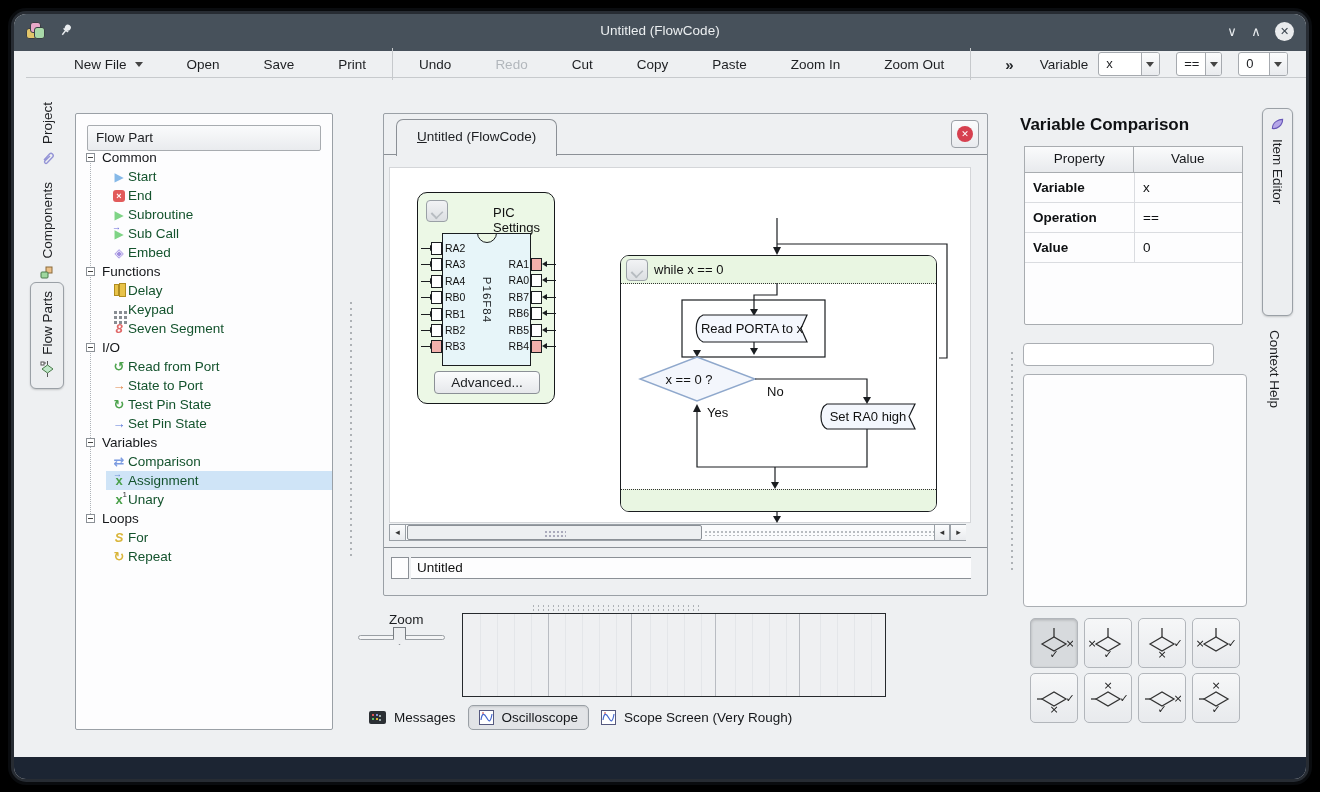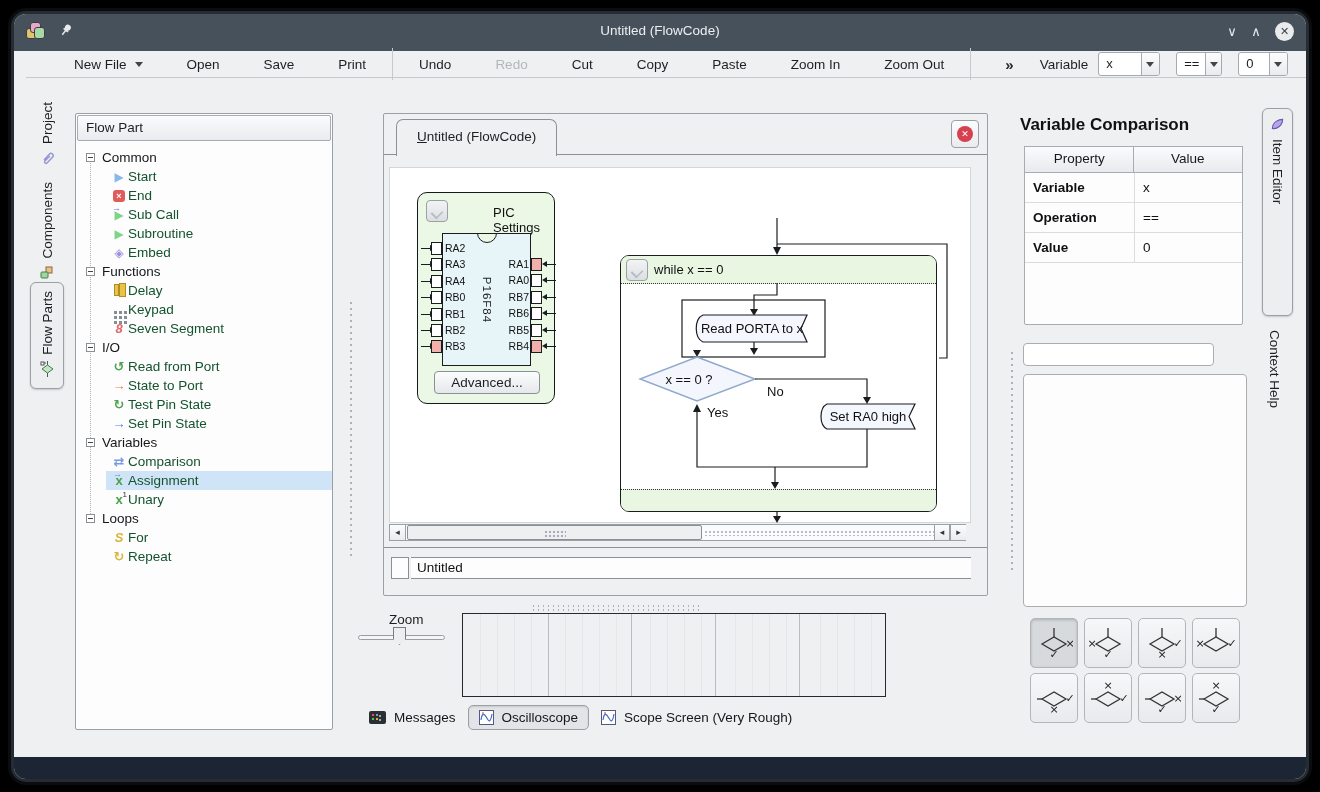--- a/index.html
+++ b/index.html
@@ -37,21 +37,21 @@
   .combo .dbtn::after{content:"";position:absolute;left:4px;top:9px;border-left:4.5px solid transparent;
     border-right:4.5px solid transparent;border-top:5px solid #444;}
   
   .vtab{position:absolute;left:16px;width:34px;display:flex;flex-direction:column;align-items:center;}
   .vtab .vlabel{writing-mode:vertical-rl;transform:rotate(180deg);font-size:13.5px;color:#1d1f22;}
   .vtab .vicon{margin-top:6px;}
   .vtab.active{border:1px solid #9aa0a6;border-radius:6px;background:#eceef0;box-shadow:0 1px 2px rgba(0,0,0,.18);padding:8px 0 6px;}
   
   #treepanel{position:absolute;left:61px;top:99px;width:258px;height:617px;background:#fdfdfe;border:1px solid #9aa0a6;border-radius:2px;}
   #treehdr{height:26px;background:linear-gradient(#fafbfc,#e9ebee);border:1px solid #a8acb0;border-radius:2px;
-    margin:1px;font-size:13.5px;color:#1d1f22;padding:4px 0 0 8px;}
+    margin:11px;font-size:13.5px;color:#1d1f22;padding:4px 0 0 8px;}
   #tree{position:absolute;left:0;top:34px;right:0;bottom:0;overflow:hidden;}
   .tgroup{display:flex;align-items:center;height:19px;padding-left:10px;font-size:13.5px;color:#15171a;}
   .expander{width:9px;height:9px;border:1px solid #8b9096;background:#fff;margin-right:7px;position:relative;flex:none;}
   .expander::after{content:"";position:absolute;left:1px;top:3px;width:5px;height:1px;background:#444;}
   .titem{display:flex;align-items:center;height:19px;margin-left:30px;padding-left:4px;font-size:13.5px;color:#14532d;}
   .titem.selected{background:#cfe4f7;}
   .tico{width:18px;flex:none;text-align:center;position:relative;font-size:12px;line-height:12px;}
   .tico.start-icon::before{content:"▶";color:#86b9e8;}
   .tico.end-icon::before{content:"×";background:#e25b5b;color:#fff;border-radius:3px;font-size:9px;padding:1px 3px;font-weight:bold;}
   .tico.subroutine-icon::before{content:"▶";color:#7fd486;}
@@ -271,26 +271,26 @@
           </div>
           <div class="titem">
             <span class="tico start-icon"></span>
             <span>Start</span>
           </div>
           <div class="titem">
             <span class="tico end-icon"></span>
             <span>End</span>
           </div>
           <div class="titem">
+            <span class="tico subroutine-icon"></span>
+            <span>Subroutine</span>
+          </div>
+          <div class="titem">
             <span class="tico subcall-icon"></span>
             <span>Sub Call</span>
-          </div>
-          <div class="titem">
-            <span class="tico subroutine-icon"></span>
-            <span>Subroutine</span>
           </div>
           <div class="titem">
             <span class="tico embed-icon"></span>
             <span>Embed</span>
           </div>
           <div class="tgroup">
             <span class="expander"></span>
             <span>Functions</span>
           </div>
           <div class="titem">

